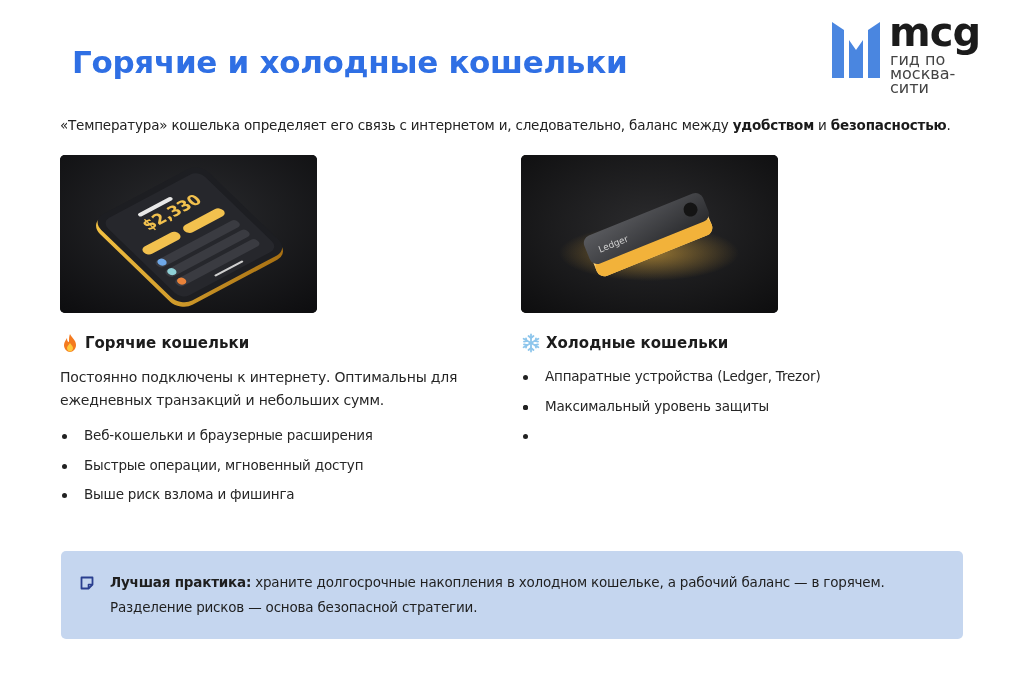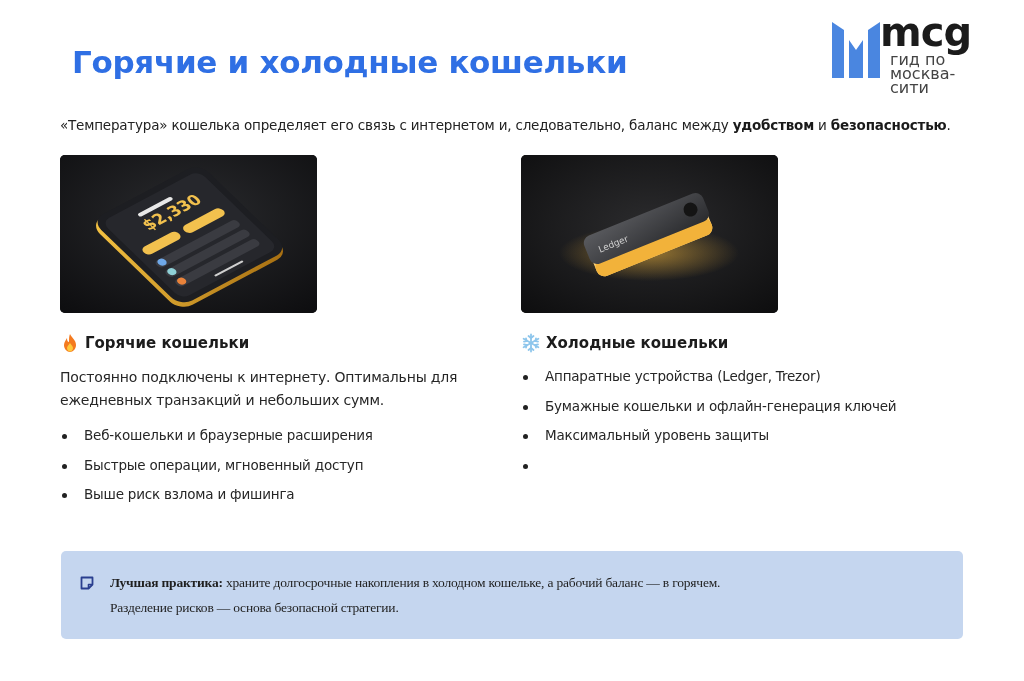--- a/index.html
+++ b/index.html
@@ -36,21 +36,21 @@
     }
     .logo-mark {
       position: absolute;
       left: 0;
       top: 4px;
       width: 48px;
       height: 58px;
     }
     .logo-text {
       position: absolute;
-      left: 48px;
+      left: 57px;
       top: -4px;
       font-family: "DejaVu Sans", sans-serif;
       font-weight: bold;
       font-size: 40px;
       color: #1b1b1b;
       letter-spacing: -1px;
       line-height: 1;
     }
     .logo-sub {
       position: absolute;
@@ -156,21 +156,20 @@
       height: 16px;
     }
     .callout-text {
       position: absolute;
       left: 49px;
       top: 19px;
       font-size: 13.5px;
       line-height: 25px;
       color: #1f1f1f;
       letter-spacing: -0.2px;
-      font-family: Liberation Serif, serif;
     }
     .callout-text b { font-weight: bold; }
   </style>
 </head>
 <body>
 
 <h1 class="title">Горячие и холодные кошельки</h1>
 
 <div class="logo">
   <svg class="logo-mark" viewBox="0 0 48 58">
@@ -288,21 +287,21 @@
         <polyline points="3,11.4 5.6,12 5,14.5"></polyline>
         <polyline points="17,8.6 14.4,8 15,5.5"></polyline>
       </g>
     </svg>
     <span>Холодные кошельки</span>
   </h2>
 
 
   <ul class="bullets">
     <li><span class="dot"></span><span>Аппаратные устройства (Ledger, Trezor)</span></li>
-    <li><span class="dot"></span><span>Бумажные кошельки и офлайн-генерация ключей</span></li>
+    <li><span class="dot"></span></li>
     <li><span class="dot"></span><span>Максимальный уровень защиты</span></li>
     <li><span class="dot"></span></li>
   </ul>
 </section>
 
 <div class="callout">
   <svg class="callout-icon" viewBox="0 0 16 16">
     <path d="M2.5 2.5 H13.5 V9.5 L9.5 13.5 H2.5 Z" fill="none" stroke="#2a3f8f" stroke-width="1.8" stroke-linejoin="round"></path>
     <path d="M9.5 13.5 V9.5 H13.5" fill="none" stroke="#2a3f8f" stroke-width="1.6" stroke-linejoin="round"></path>
   </svg>

